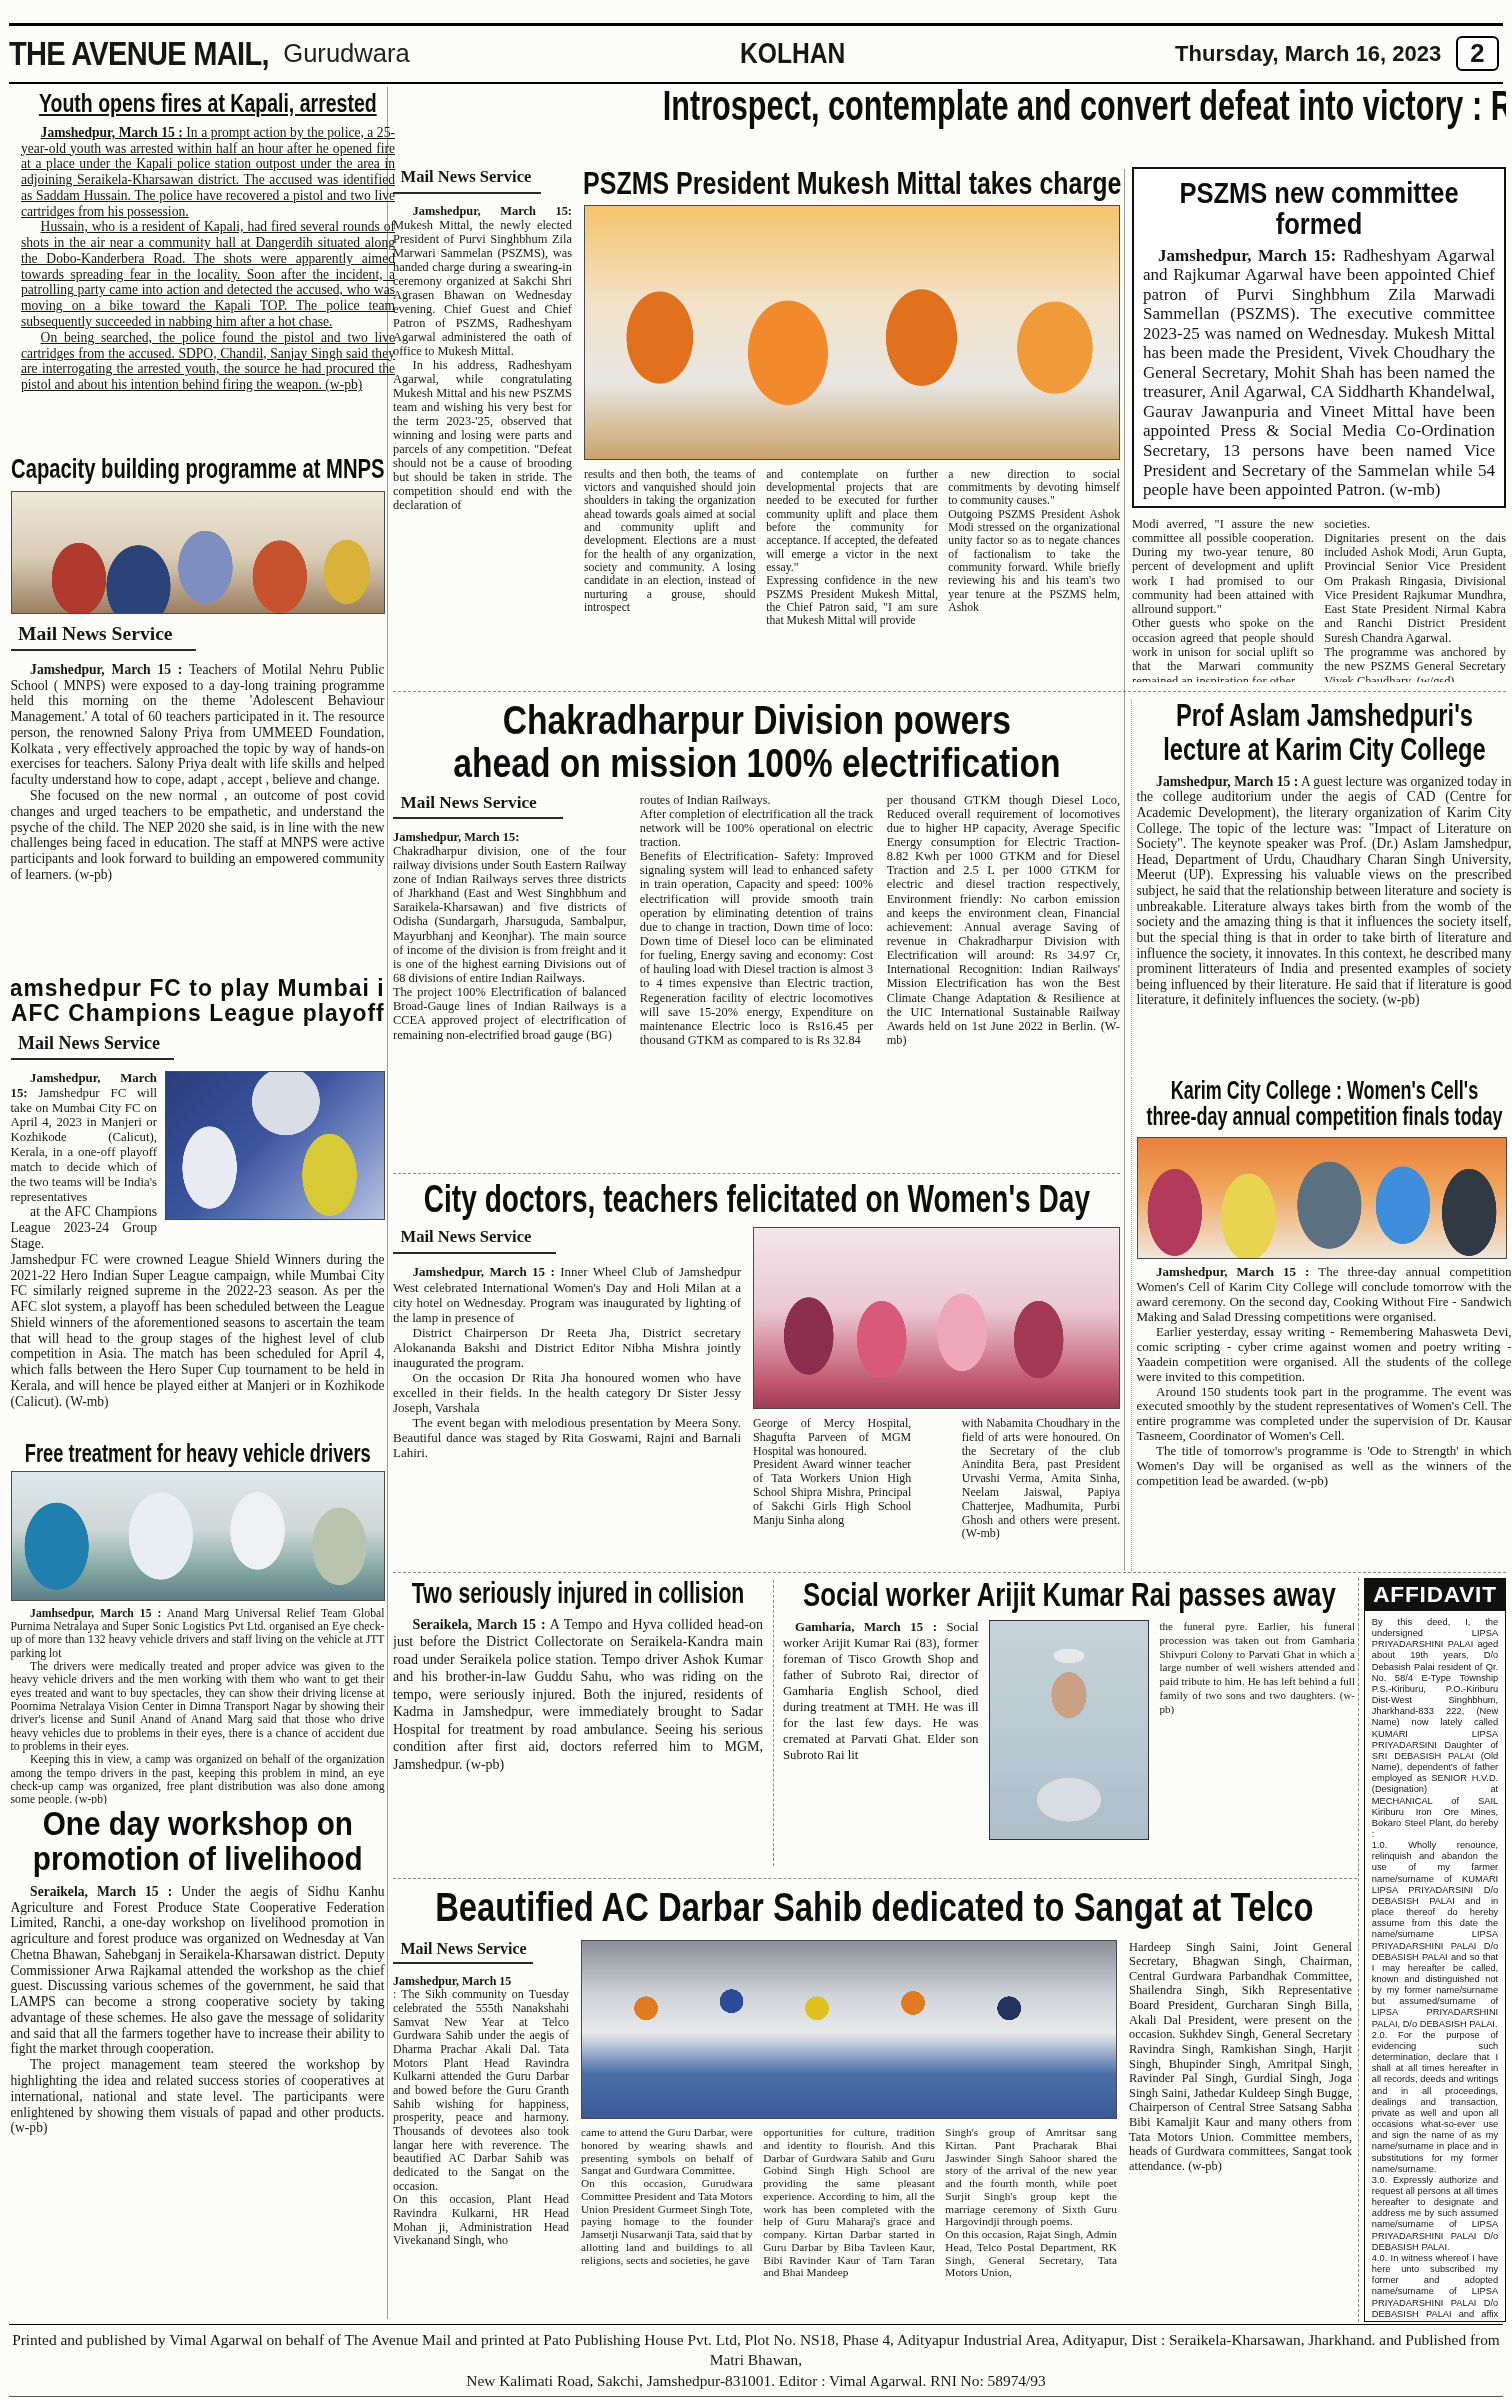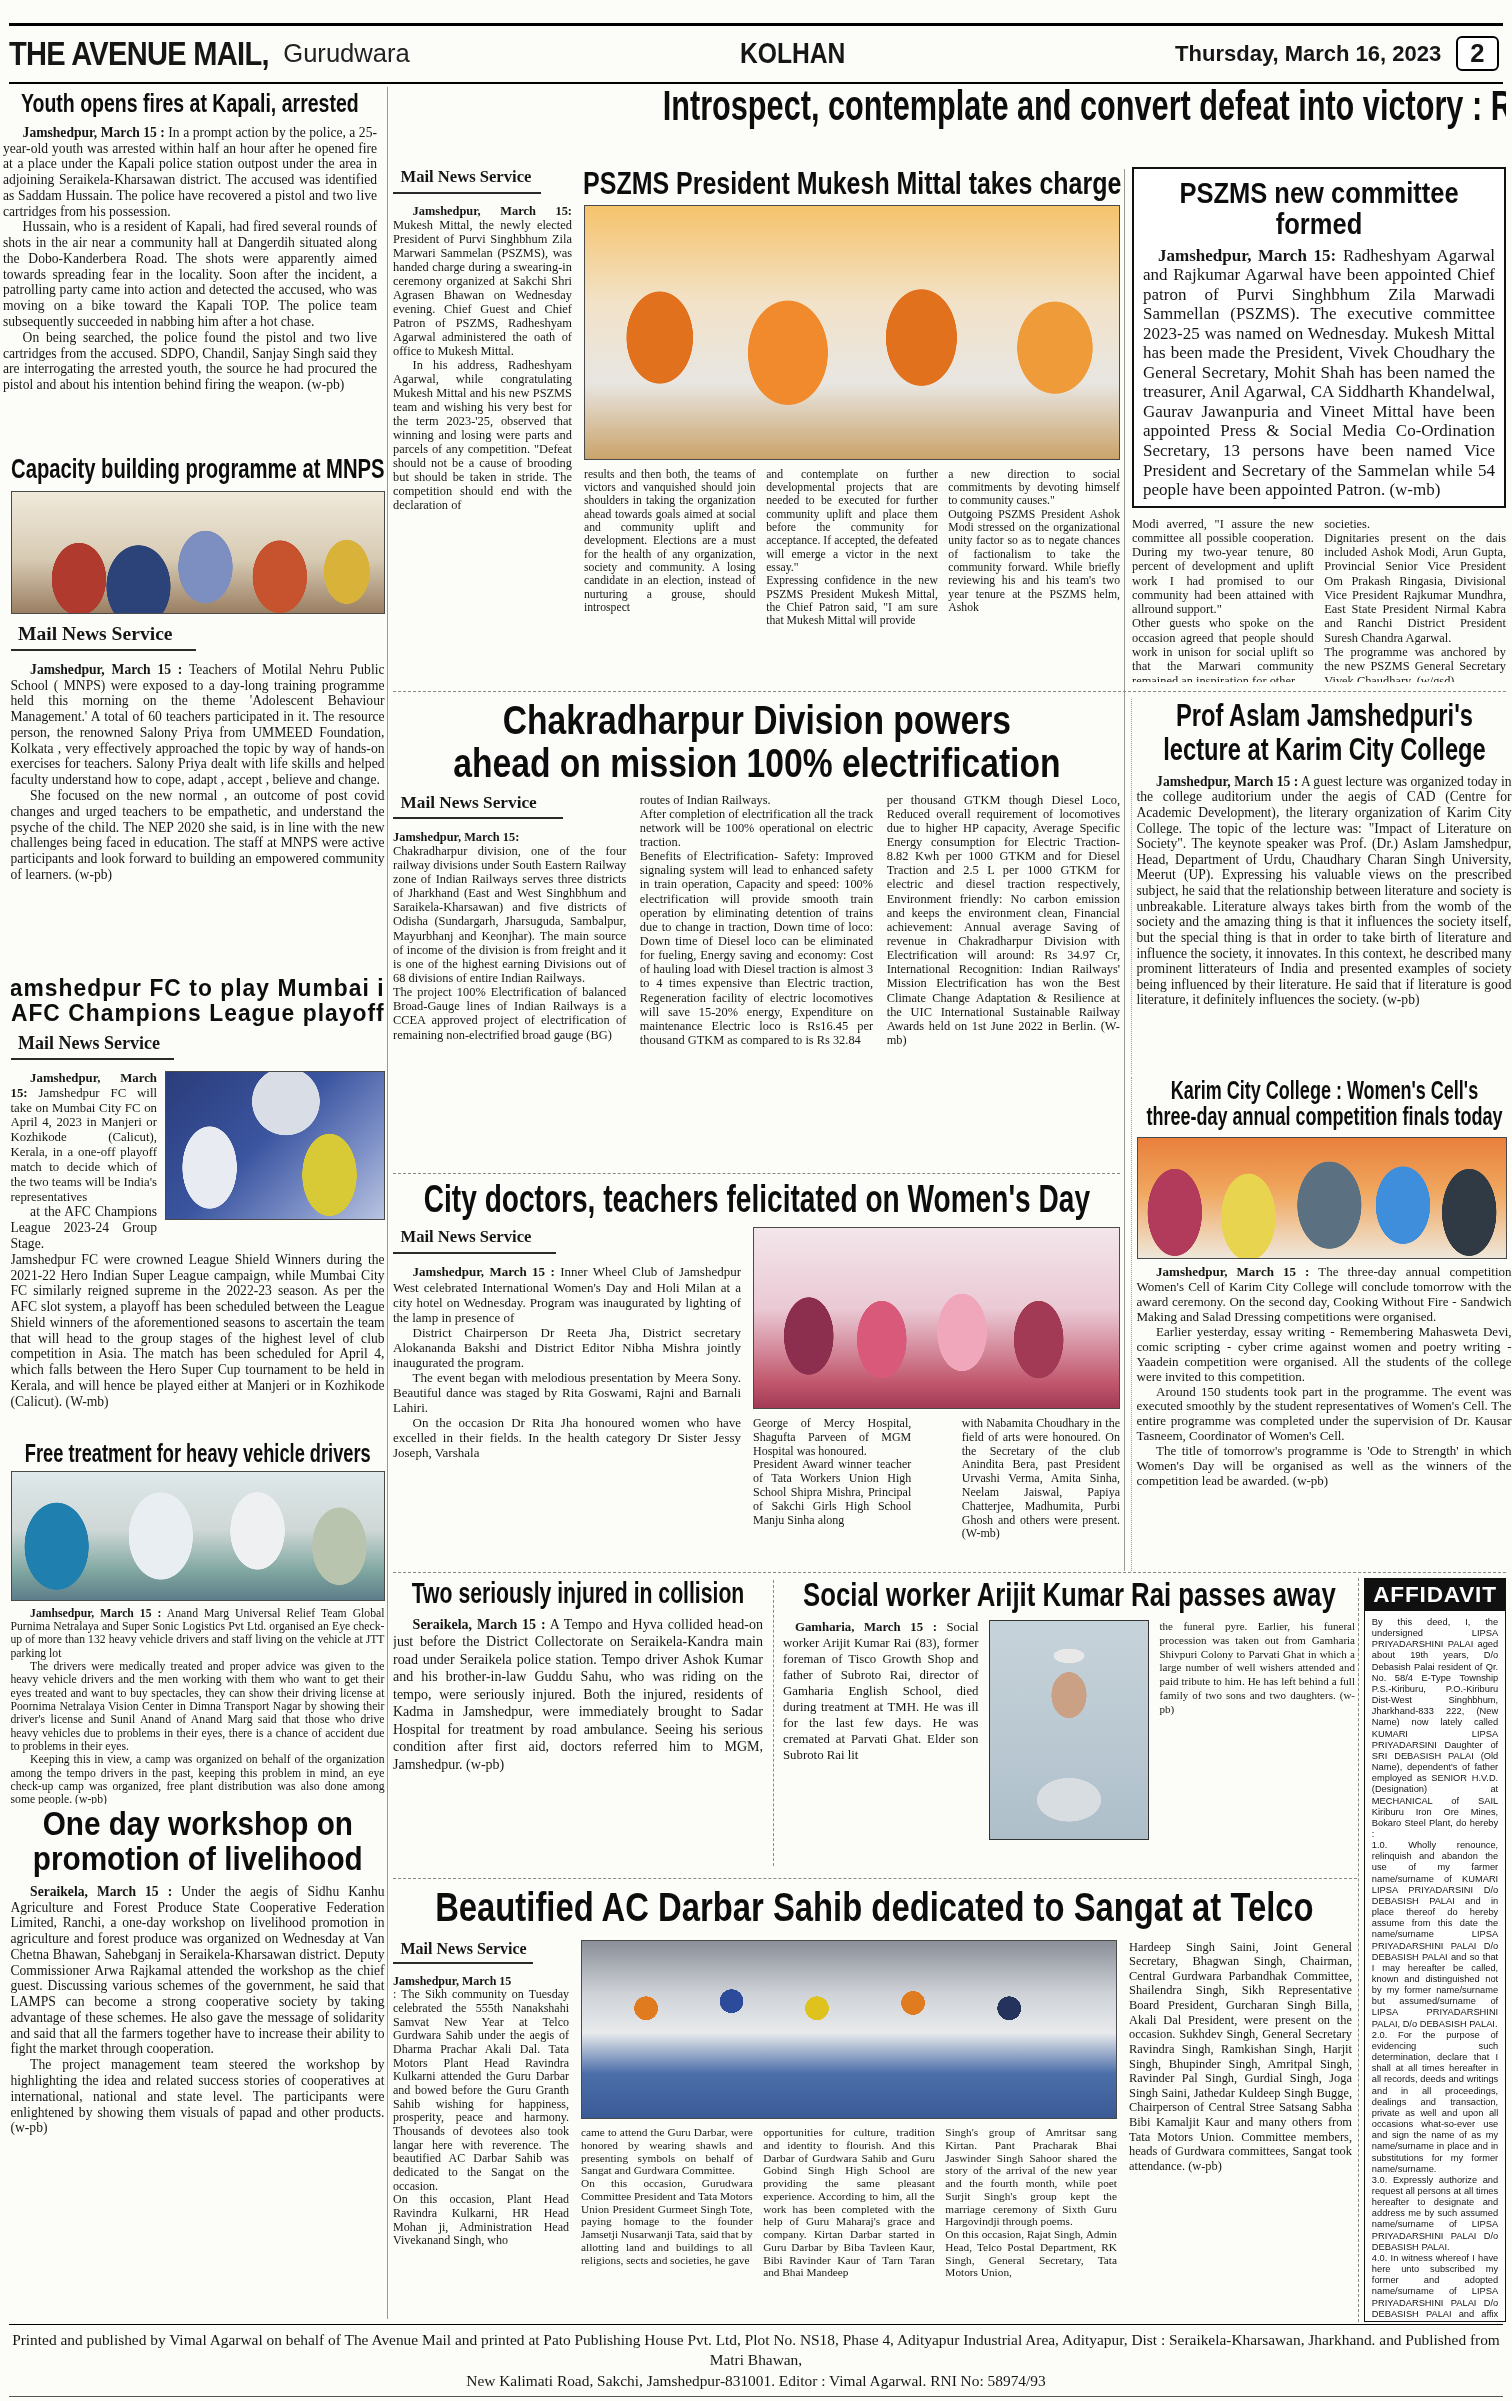--- a/index.html
+++ b/index.html
@@ -112,21 +112,21 @@
 
   <div class="vrule" style="left:387px;top:87px;height:2232px;"></div>
   <div class="vrule" style="left:1124px;top:169px;height:1402px;"></div>
   <div class="hdash" style="left:393px;top:691px;width:1113px;"></div>
   <div class="hdash" style="left:393px;top:1173px;width:727px;"></div>
   <div class="hdash" style="left:393px;top:1572px;width:1113px;"></div>
   <div class="hdash" style="left:393px;top:1878px;width:964px;"></div>
   <div class="vdash" style="left:773px;top:1580px;height:286px;"></div>
   <div class="vdash" style="left:1358px;top:1578px;height:744px;"></div>
 
-  <section class="art" style="left:3px;top:90px;width:374px;height:363px;">
+  <section class="art" style="left:21px;top:90px;width:374px;height:363px;text-decoration:underline;">
     <h2 class="head" style="font-size:26px;transform:scaleX(.75);">Youth opens fires at Kapali, arrested</h2>
     <div class="body">
       <p><b class="dl">Jamshedpur, March 15 :</b> <span>In a prompt action by the police, a 25-year-old youth was arrested within half an hour after he opened fire at a place under the Kapali police station outpost under the area in adjoining Seraikela-Kharsawan district. The accused was identified as Saddam Hussain. The police have recovered a pistol and two live cartridges from his possession.</span></p>
       <div>
           <p>Hussain, who is a resident of Kapali, had fired several rounds of shots in the air near a community hall at Dangerdih situated along the Dobo-Kanderbera Road. The shots were apparently aimed towards spreading fear in the locality. Soon after the incident, a patrolling party came into action and detected the accused, who was moving on a bike toward the Kapali TOP. The police team subsequently succeeded in nabbing him after a hot chase.</p>
           <p>On being searched, the police found the pistol and two live cartridges from the accused. SDPO, Chandil, Sanjay Singh said they are interrogating the arrested youth, the source he had procured the pistol and about his intention behind firing the weapon. (w-pb)</p>
         </div>
     </div>
   </section>
 
@@ -265,22 +265,22 @@
 
   <section class="art" style="left:393px;top:1179px;width:727px;height:390px;">
     <h2 class="head" style="font-size:39px;transform:scaleX(.72);">City doctors, teachers felicitated on Women's Day</h2>
     <div class="cols" style="gap:12px;">
       <div style="width:348px;flex:none;">
         <div class="mns" style="min-width:151px;font-size:16.6px;">Mail News Service</div>
         <div class="body" style="font-size:13px;line-height:1.16;">
           <p><b class="dl">Jamshedpur, March 15 :</b> <span>Inner Wheel Club of Jamshedpur West celebrated International Women's Day and Holi Milan at a city hotel on Wednesday. Program was inaugurated by lighting of the lamp in presence of</span></p>
           <div>
               <p>District Chairperson Dr Reeta Jha, District secretary Alokananda Bakshi and District Editor Nibha Mishra jointly inaugurated the program.</p>
+              <p>On the occasion Dr Rita Jha honoured women who have excelled in their fields.  In the health category Dr Sister Jessy Joseph, Varshala</p>
               <p>The event began with melodious presentation by Meera Sony. Beautiful dance was staged by Rita Goswami, Rajni and Barnali Lahiri.</p>
-              <p>On the occasion Dr Rita Jha honoured women who have excelled in their fields.  In the health category Dr Sister Jessy Joseph, Varshala</p>
             </div>
         </div>
       </div>
       <div style="width:367px;flex:none;">
         <div class="photo ph-womens" style="width:367px;height:182px;"></div>
         <div class="cols" style="margin-top:7.5px;gap:10.5px;">
           <div class="body cont col" style="font-size:12px;line-height:1.15;">George of Mercy Hospital, Shagufta Parveen of MGM Hospital was honoured.
 President Award winner teacher of Tata Workers Union High School Shipra Mishra, Principal of Sakchi Girls High School Manju Sinha along</div>
           <div class="body cont col" style="font-size:12px;line-height:1.15;margin-left:40px;">with Nabamita Choudhary in the field of arts were honoured. On the Secretary of the club Anindita Bera, past President Urvashi Verma, Amita Sinha, Neelam Jaiswal, Papiya Chatterjee, Madhumita, Purbi Ghosh and others were present. (W-mb)</div>
         </div>

